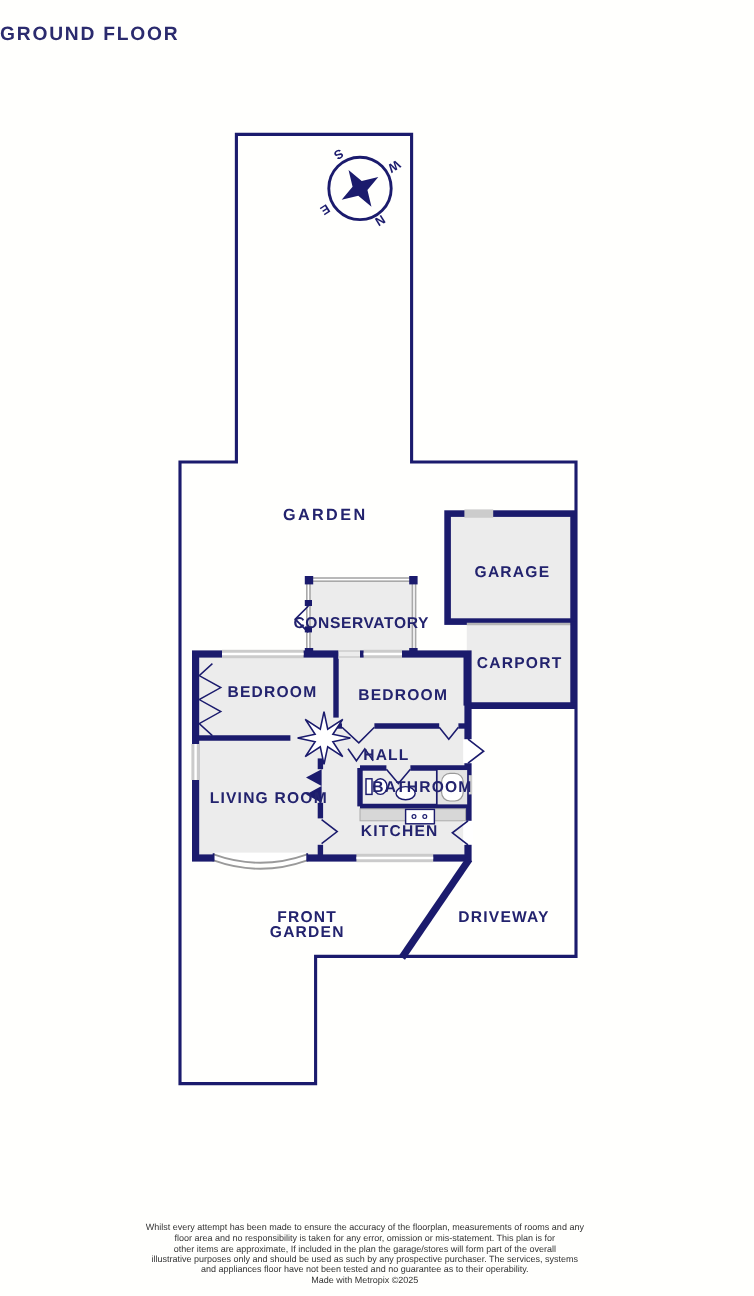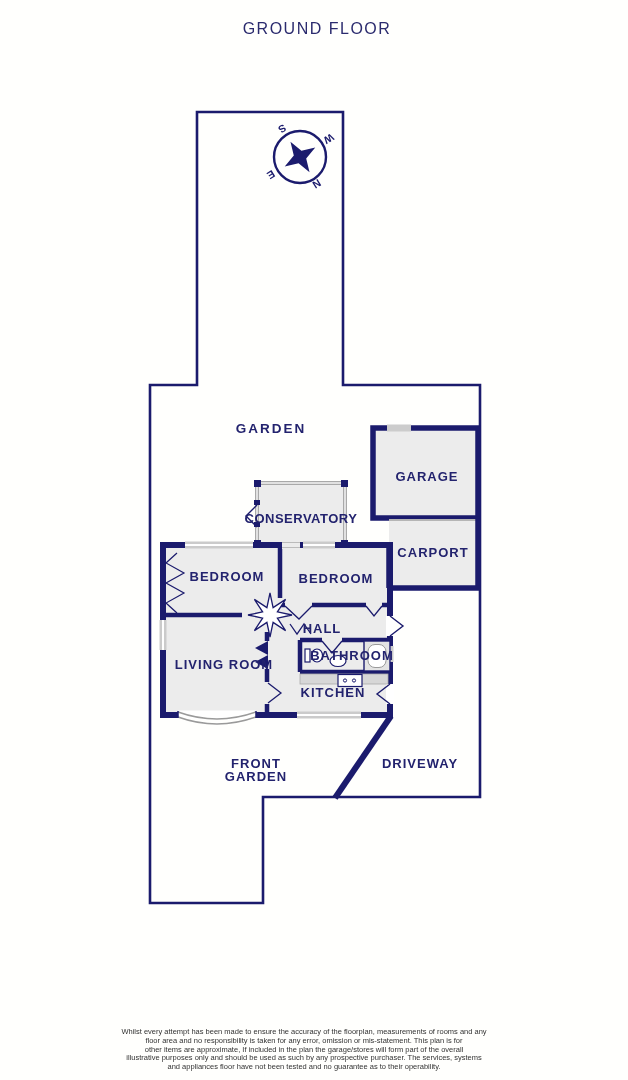--- a/index.html
+++ b/index.html
@@ -5,23 +5,22 @@
   html,body{margin:0;padding:0;background:#ffffff;}
   .page{
     position:relative;
     width:628px;height:1080px;
     background:#fffffd;
     font-family:"Liberation Sans", sans-serif;
     overflow:hidden;
   }
   .plan-title{
     position:absolute;top:20px;left:0;width:600px;
-    text-align:center;
     font-size:16px;letter-spacing:1.5px;
-    color:#2b2b6e;font-weight:400;margin-left:17px;
+    color:#2b2b6e;font-weight:700;
   }
   svg{position:absolute;top:0;left:0;}
   .room-label{
     font-family:"Liberation Sans", sans-serif;
     font-weight:bold;
     font-size:13px;
     letter-spacing:1px;
     fill:#23236e;
   }
   .garden-label{font-size:13.5px;letter-spacing:2px;}
@@ -190,15 +189,16 @@
     <text class="room-label" x="256" y="781" text-anchor="middle">GARDEN</text>
     <text class="room-label" x="420" y="768" text-anchor="middle">DRIVEWAY</text>
   </svg>
 
   <div class="footer">
     <div>Whilst every attempt has been made to ensure the accuracy of the floorplan, measurements of rooms and any</div>
     <div>floor area and no responsibility is taken for any error, omission or mis-statement. This plan is for</div>
     <div>other items are approximate, If included in the plan the garage/stores will form part of the overall</div>
     <div>illustrative purposes only and should be used as such by any prospective purchaser. The services, systems</div>
     <div>and appliances floor have not been tested and no guarantee as to their operability.</div>
+    <div>Made with Metropix ©2025</div>
   </div>
 
 </div>
 
 </body></html>

